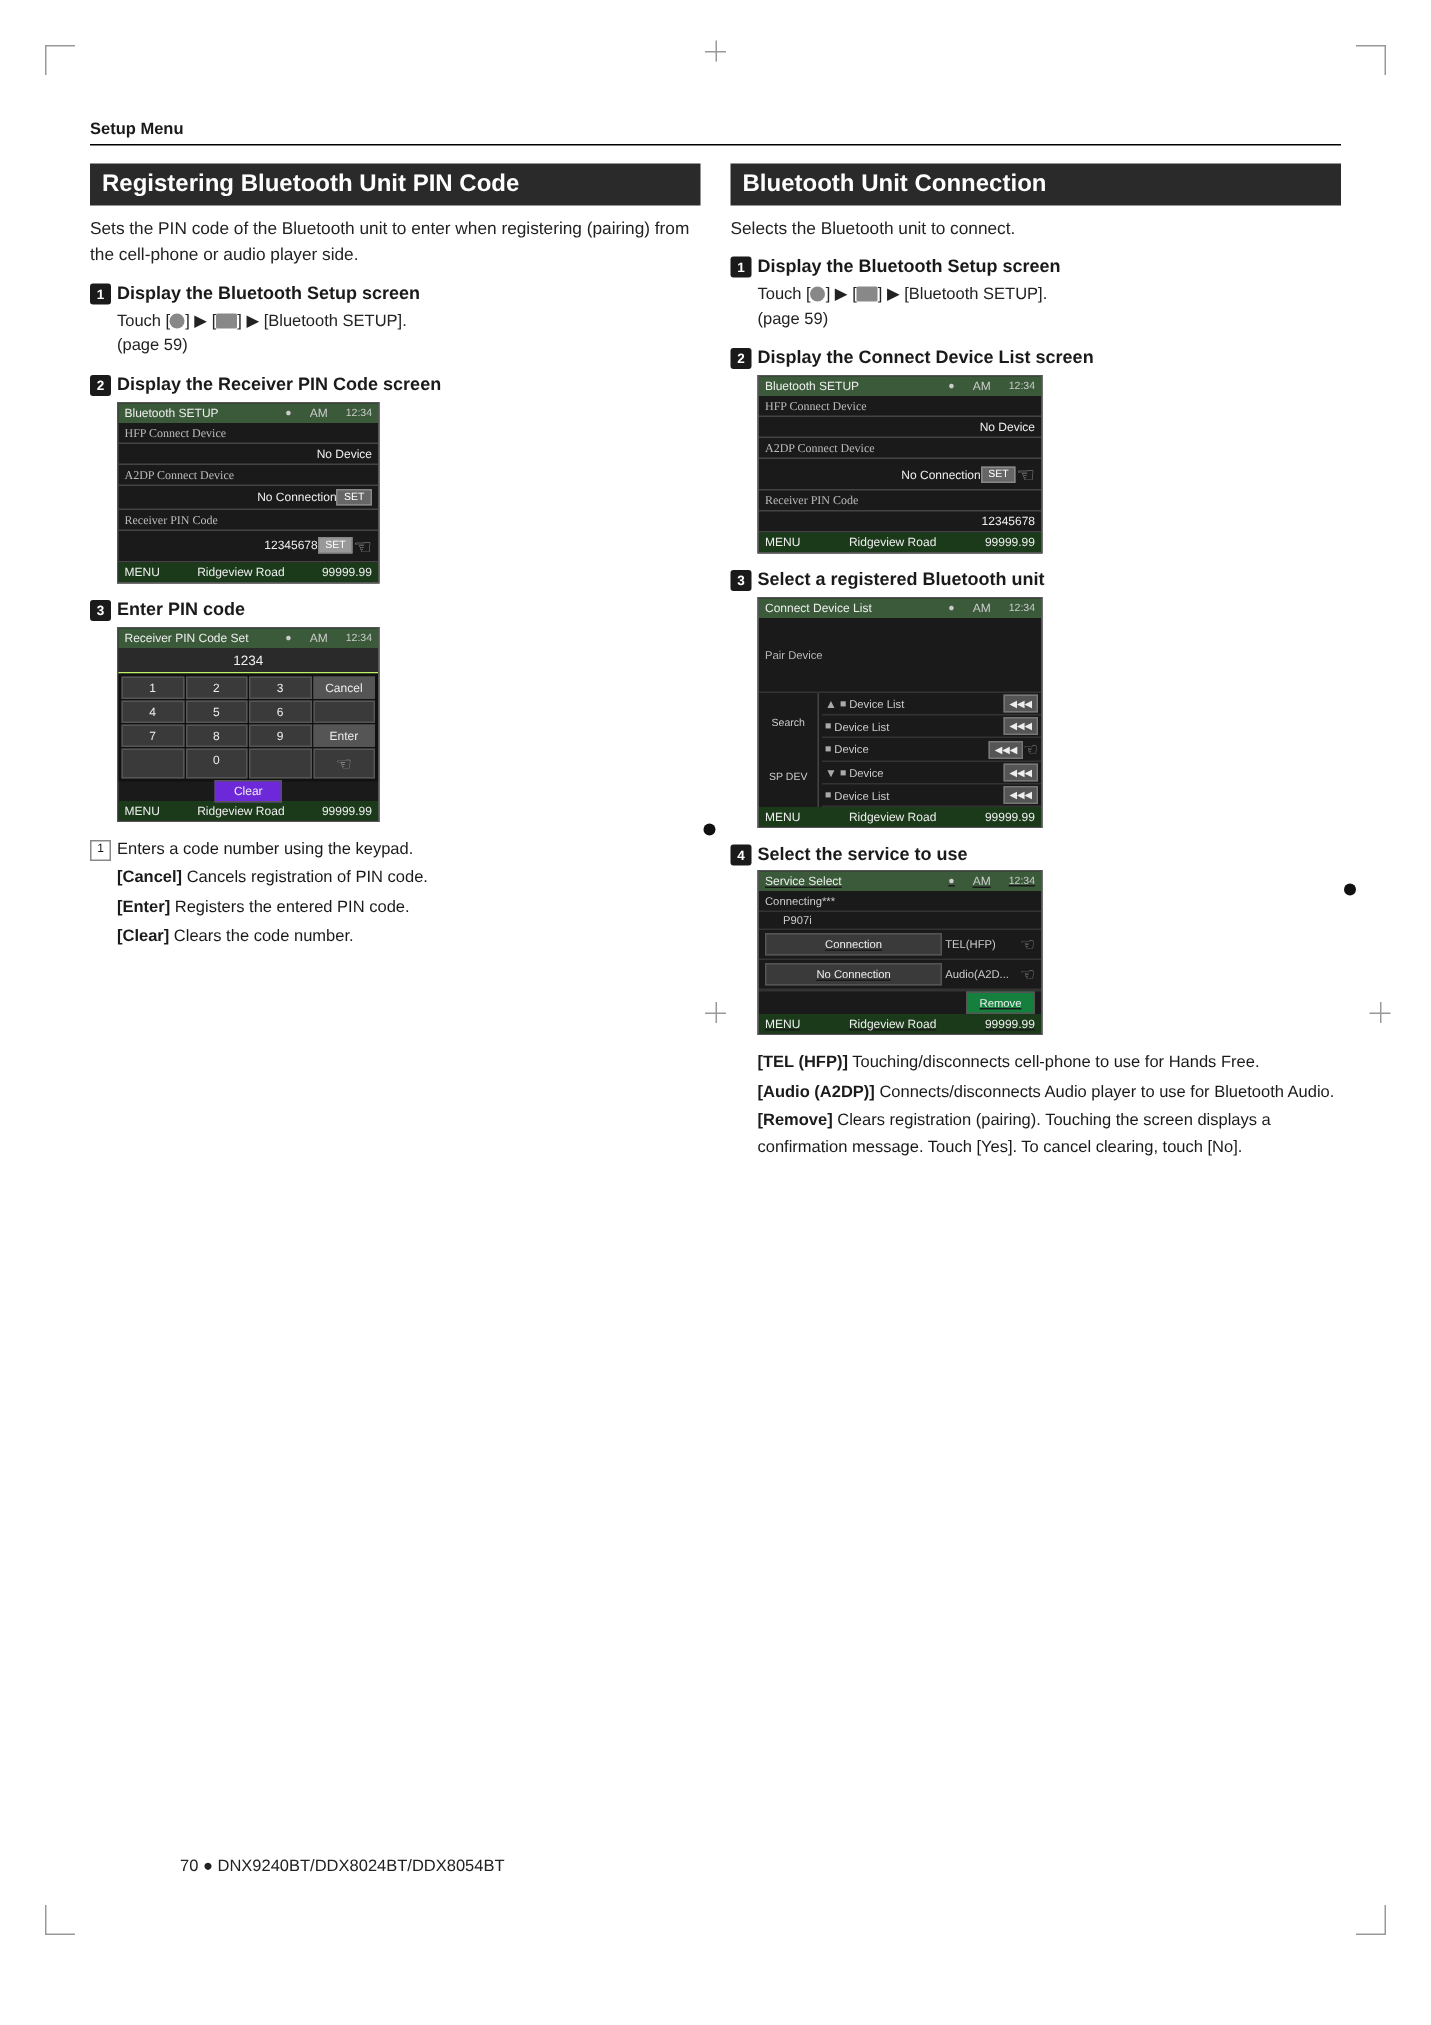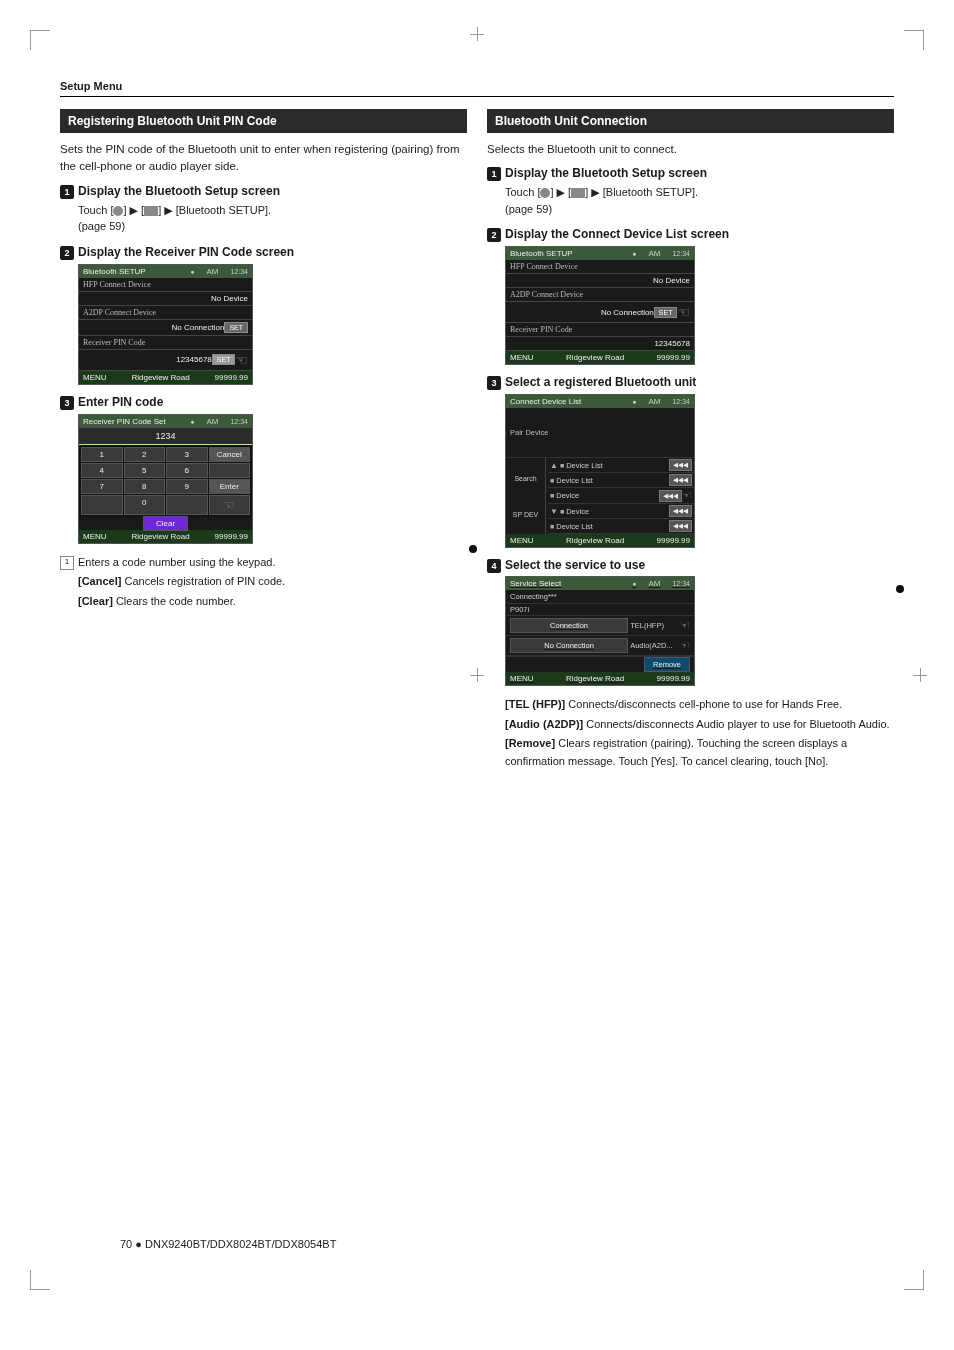--- a/index.html
+++ b/index.html
@@ -69,21 +69,21 @@
     }
 
     .col-left, .col-right {
       flex: 1;
     }
 
     
     .section-header {
       background: #2a2a2a;
       color: #fff;
-      font-size: 12px;
+      font-size: 16px;
       font-weight: bold;
       padding: 5px 8px;
       margin-bottom: 8px;
     }
 
     .section-desc {
       font-size: 11.5px;
       color: #222;
       margin-bottom: 8px;
       line-height: 1.5;
@@ -504,20 +504,24 @@
       </div>
 
       <div class="notes-list">
         <div class="note-item">
           <span class="note-num">1</span>
           <span>Enters a code number using the keypad.</span>
         </div>
         <div class="note-item">
           <span style="width:14px;flex-shrink:0;"></span>
           <span><span class="note-key">[Cancel]</span> <span>Cancels registration of PIN code.</span></span>
+        </div>
+        <div class="note-item">
+          <span style="width:14px;flex-shrink:0;"></span>
+          <span><span class="note-key">[Enter]</span> <span>Registers the entered PIN code.</span></span>
         </div>
         <div class="note-item">
           <span style="width:14px;flex-shrink:0;"></span>
           <span><span class="note-key">[Clear]</span> <span>Clears the code number.</span></span>
         </div>
       </div>
 
       <div style="position:absolute; right:-10px; bottom:220px; width:8px; height:8px; background:#111; border-radius:50%;"></div>
     </div>
 
@@ -653,47 +657,47 @@
           <div class="svc-screen">
             <div class="svc-title-bar">
               <span>Service Select</span>
               <div class="status-icons">
                 <span>●</span>
                   <span style="font-size:8px;">AM</span>
                   <span>12:34</span>
               </div>
             </div>
             <div class="svc-device-label">Connecting***</div>
-            <div style="padding:1px 4px; font-size:7.5px; color:#ccc; border-bottom:1px solid #333;">P907i</div>
+            <div style="padding:1px 16px; font-size:7.5px; color:#ccc; border-bottom:1px solid #333;">P907i</div>
             <div class="svc-row">
               <span class="svc-btn">Connection</span>
               <span class="svc-type">TEL(HFP)</span>
               <span class="hand-cursor" style="font-size:11px;">☜</span>
             </div>
             <div class="svc-row">
               <span class="svc-btn">No Connection</span>
               <span class="svc-type">Audio(A2D...</span>
               <span class="hand-cursor" style="font-size:11px;">☜</span>
             </div>
             <div style="padding:3px 4px; text-align:right; border-top:1px solid #333;">
-              <span style="background:#0c4a6e; color:#eee; font-size:7.5px; padding:2px 8px; border:1px solid #555;">Remove</span>
+              <span style="background:#15803d; color:#eee; font-size:7.5px; padding:2px 8px; border:1px solid #555;">Remove</span>
             </div>
             <div class="bt-screen-bottom">
               <span>MENU</span>
               <span>Ridgeview Road</span>
               <span>99999.99</span>
             </div>
           </div>
         </div>
       </div>
 
       <div class="notes-list">
         <div class="note-item">
           <span style="width:14px;flex-shrink:0;"></span>
-          <span><span class="note-key">[TEL (HFP)]</span> <span>Connects/disconnects cell-phone to use for Hands Free.</span></span>
+          <span><span class="note-key">[TEL (HFP)]</span> <span>Touching/disconnects cell-phone to use for Hands Free.</span></span>
         </div>
         <div class="note-item">
           <span style="width:14px;flex-shrink:0;"></span>
           <span><span class="note-key">[Audio (A2DP)]</span> <span>Connects/disconnects Audio player to use for Bluetooth Audio.</span></span>
         </div>
         <div class="note-item">
           <span style="width:14px;flex-shrink:0;"></span>
           <span><span class="note-key">[Remove]</span> <span>Clears registration (pairing). Touching the screen displays a confirmation message. Touch [Yes]. To cancel clearing, touch [No].</span></span>
         </div>
       </div>

